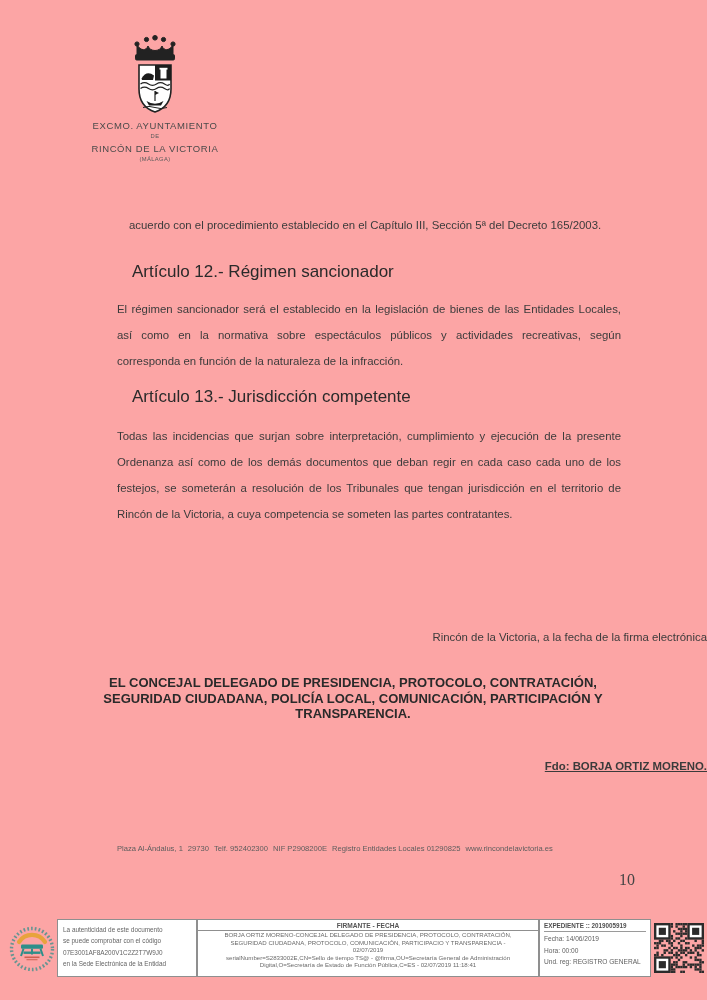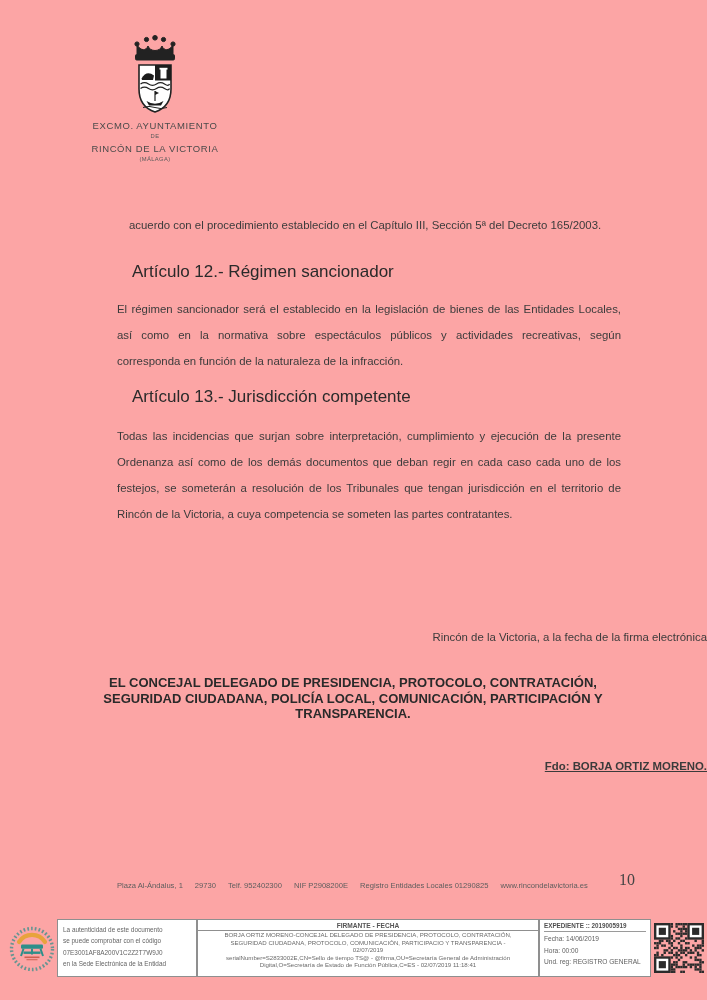--- a/index.html
+++ b/index.html
@@ -14,21 +14,21 @@
   .org-line1,.org-line3{font-size:9.5px;letter-spacing:.6px;color:#4a4a4a;line-height:11px;}
   .org-line2,.org-line4{font-size:5.8px;letter-spacing:.4px;color:#5a5a5a;line-height:9px;margin-top:1px;}
   .org-line3{margin-top:2px;}
   
   .bodytext{position:absolute;left:117px;width:504px;font-size:11.4px;line-height:26px;text-align:justify;color:#3b3b3b;}
   .heading{position:absolute;left:132px;width:504px;font-size:17px;font-weight:normal;color:#2a2a2a;}
   .center-line{position:absolute;left:0;width:707px;text-align:right;font-size:11.4px;color:#3b3b3b;}
   .title-block{position:absolute;left:103px;width:500px;text-align:center;font-size:13px;font-weight:bold;line-height:15.5px;color:#2a2a2a;}
   .bold{font-weight:bold;}
   
-  .footer-line{position:absolute;left:117px;top:881px;width:500px;display:flex;gap:12px;font-size:7.6px;color:#5d5d5d;white-space:nowrap;text-align:right;}
+  .footer-line{position:absolute;left:117px;top:844px;width:500px;display:flex;gap:5px;font-size:7.6px;color:#5d5d5d;white-space:nowrap;text-align:right;}
   .page-number{position:absolute;left:619px;top:871px;font-family:"Liberation Serif",serif;font-size:16px;color:#444;}
   
   .sig-box{position:absolute;border:1px solid #8f8f8f;background:#fff;box-sizing:border-box;color:#646464;}
   .verify-box{left:57px;top:919px;width:140px;height:58px;padding:4px 5px;}
   .verify-box div{font-size:6.4px;line-height:11.4px;white-space:nowrap;}
   .signer-box{left:197px;top:919px;width:342px;height:58px;text-align:center;}
   .signer-box .hd{font-size:6.6px;font-weight:bold;color:#555;border-bottom:1px solid #8f8f8f;padding:1.5px 0;}
   .signer-box .ln{font-size:6.1px;line-height:7.6px;white-space:nowrap;color:#6a6a6a;}
   .signer-box .ln:first-of-type{margin-top:2px;}
   .exp-box{left:539px;top:919px;width:112px;height:58px;padding:2px 4px;}

